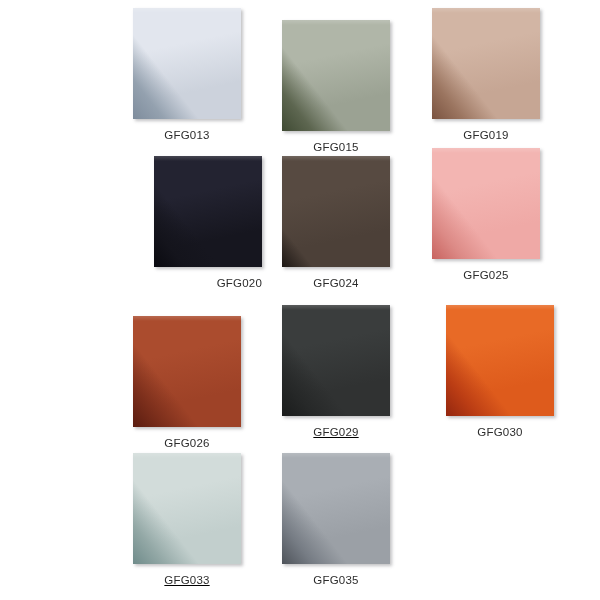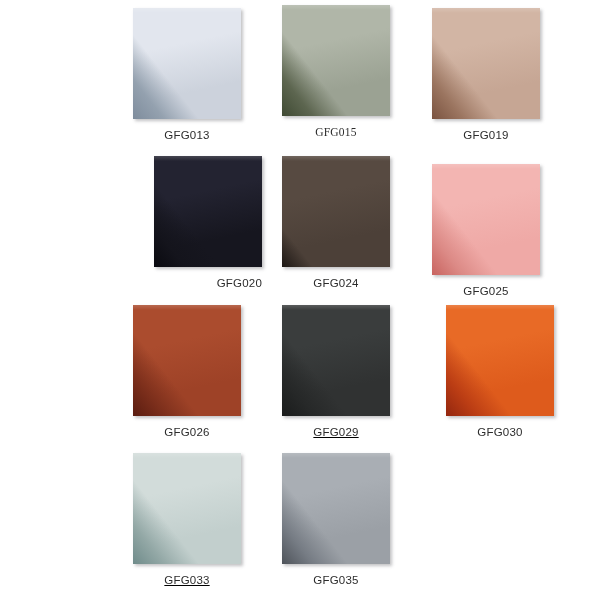--- a/index.html
+++ b/index.html
@@ -81,21 +81,21 @@
 <div id="swatch-grid">
     <div class="swatch-cell" style="left: 72px; top: 8px;">
       <div class="swatch-chip">
         <div class="chip-base" style="background: rgb(204, 210, 220);"></div>
         <div class="chip-sheen" style="background: linear-gradient(168deg, rgb(226, 230, 238) 0%, rgb(226, 230, 238) 34%, rgb(204, 210, 220) 72%, rgb(204, 210, 220) 100%);"></div>
         <div class="chip-wedge" style="background: linear-gradient(52deg, rgb(126, 140, 156) 0%, rgb(148, 161, 175) 16%, rgba(255, 255, 255, 0) 34%);"></div>
         <div class="chip-lip"></div>
       </div>
       <div class="swatch-label">GFG013</div>
     </div>
-    <div class="swatch-cell" style="left: 221px; top: 5px; font-family: Liberation Serif, serif;">
+    <div class="swatch-cell" style="left: 221px; top: 20px;">
       <div class="swatch-chip">
         <div class="chip-base" style="background: rgb(155, 162, 147);"></div>
         <div class="chip-sheen" style="background: linear-gradient(168deg, rgb(176, 182, 168) 0%, rgb(176, 182, 168) 34%, rgb(155, 162, 147) 72%, rgb(155, 162, 147) 100%);"></div>
         <div class="chip-wedge" style="background: linear-gradient(52deg, rgb(63, 74, 51) 0%, rgb(93, 102, 80) 16%, rgba(255, 255, 255, 0) 34%);"></div>
         <div class="chip-lip"></div>
       </div>
       <div class="swatch-label">GFG015</div>
     </div>
     <div class="swatch-cell" style="left: 371px; top: 8px;">
       <div class="swatch-chip">
@@ -117,30 +117,30 @@
     </div>
     <div class="swatch-cell" style="left: 221px; top: 156px;">
       <div class="swatch-chip">
         <div class="chip-base" style="background: rgb(76, 64, 56);"></div>
         <div class="chip-sheen" style="background: linear-gradient(168deg, rgb(87, 74, 65) 0%, rgb(87, 74, 65) 34%, rgb(76, 64, 56) 72%, rgb(76, 64, 56) 100%);"></div>
         <div class="chip-wedge" style="background: linear-gradient(52deg, rgb(29, 23, 20) 0%, rgba(50, 41, 35, 0) 16%, rgba(255, 255, 255, 0) 34%);"></div>
         <div class="chip-lip"></div>
       </div>
       <div class="swatch-label">GFG024</div>
     </div>
-    <div class="swatch-cell" style="left: 371px; top: 164px;">
+    <div class="swatch-cell" style="left: 371px; top: 148px;">
       <div class="swatch-chip">
         <div class="chip-base" style="background: rgb(239, 169, 166);"></div>
         <div class="chip-sheen" style="background: linear-gradient(168deg, rgb(243, 181, 178) 0%, rgb(243, 181, 178) 34%, rgb(239, 169, 166) 72%, rgb(239, 169, 166) 100%);"></div>
         <div class="chip-wedge" style="background: linear-gradient(52deg, rgb(200, 99, 95) 0%, rgb(220, 138, 134) 16%, rgba(255, 255, 255, 0) 34%);"></div>
         <div class="chip-lip"></div>
       </div>
       <div class="swatch-label">GFG025</div>
     </div>
-    <div class="swatch-cell" style="left: 72px; top: 305px;">
+    <div class="swatch-cell" style="left: 72px; top: 316px;">
       <div class="swatch-chip">
         <div class="chip-base" style="background: rgb(158, 66, 39);"></div>
         <div class="chip-sheen" style="background: linear-gradient(168deg, rgb(171, 76, 46) 0%, rgb(171, 76, 46) 34%, rgb(158, 66, 39) 72%, rgb(158, 66, 39) 100%);"></div>
         <div class="chip-wedge" style="background: linear-gradient(52deg, rgb(90, 28, 16) 0%, rgb(123, 46, 27) 16%, rgba(255, 255, 255, 0) 34%);"></div>
         <div class="chip-lip"></div>
       </div>
       <div class="swatch-label">GFG026</div>
     </div>
     <div class="swatch-cell" style="left: 221px; top: 305px; text-decoration: underline;">
       <div class="swatch-chip">

